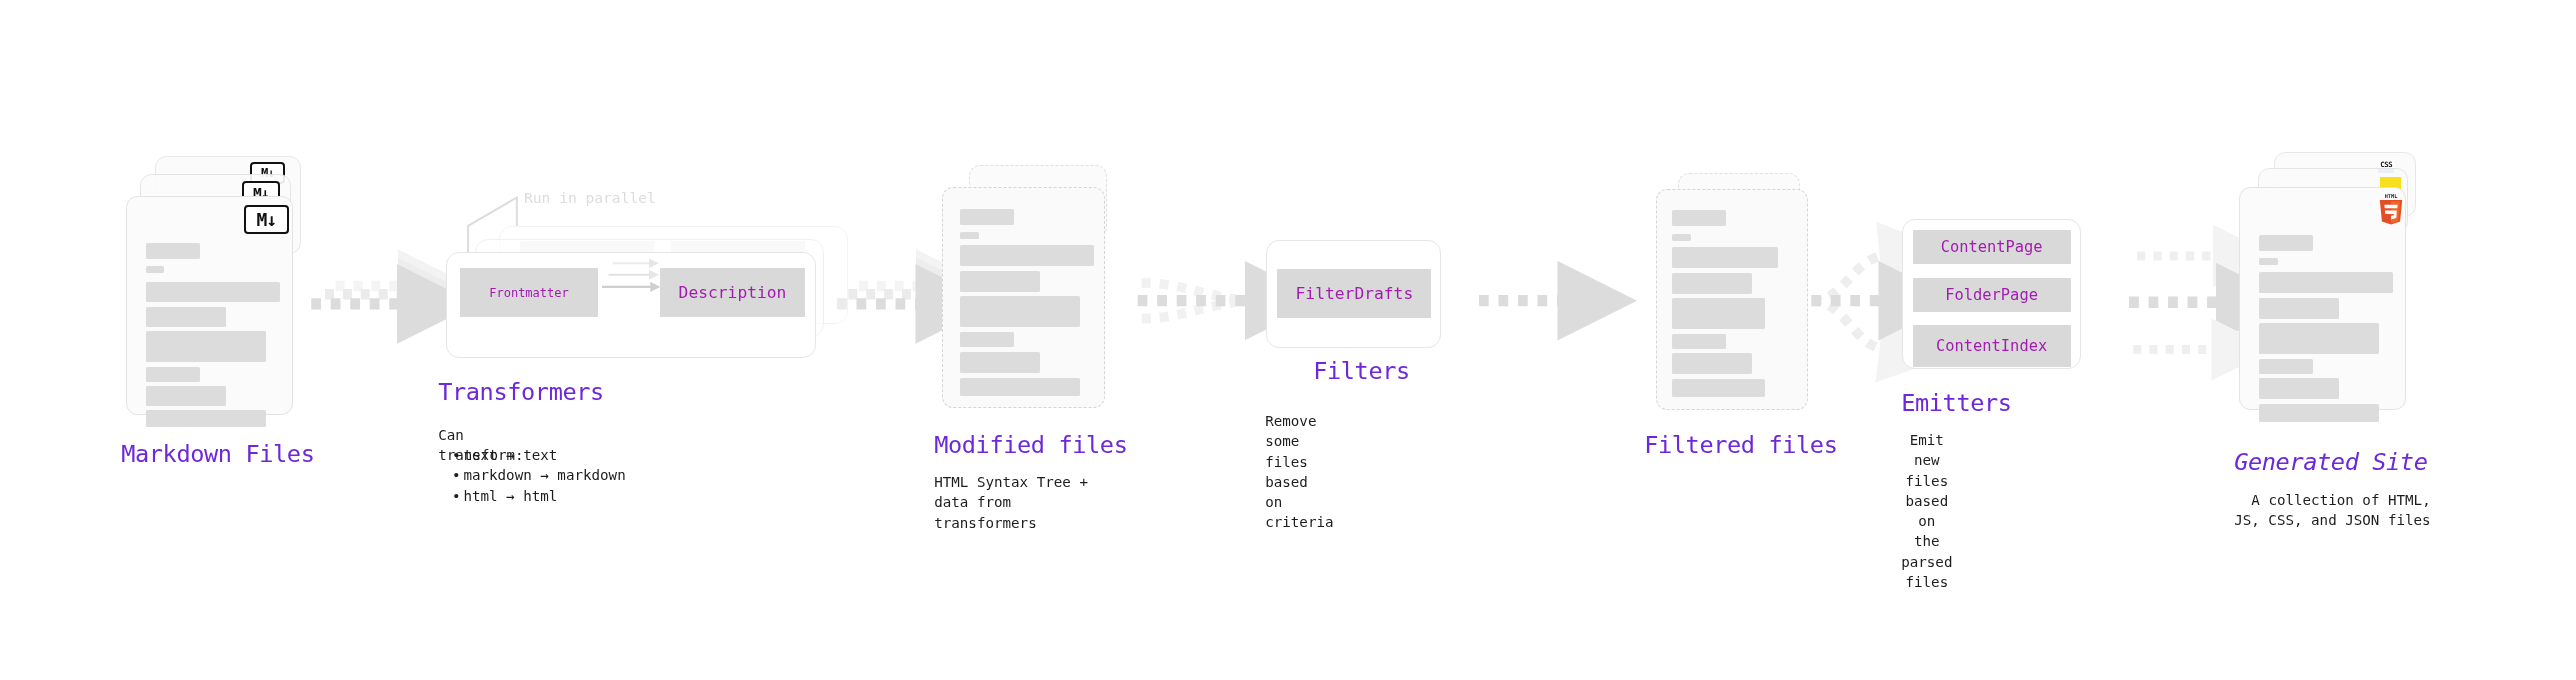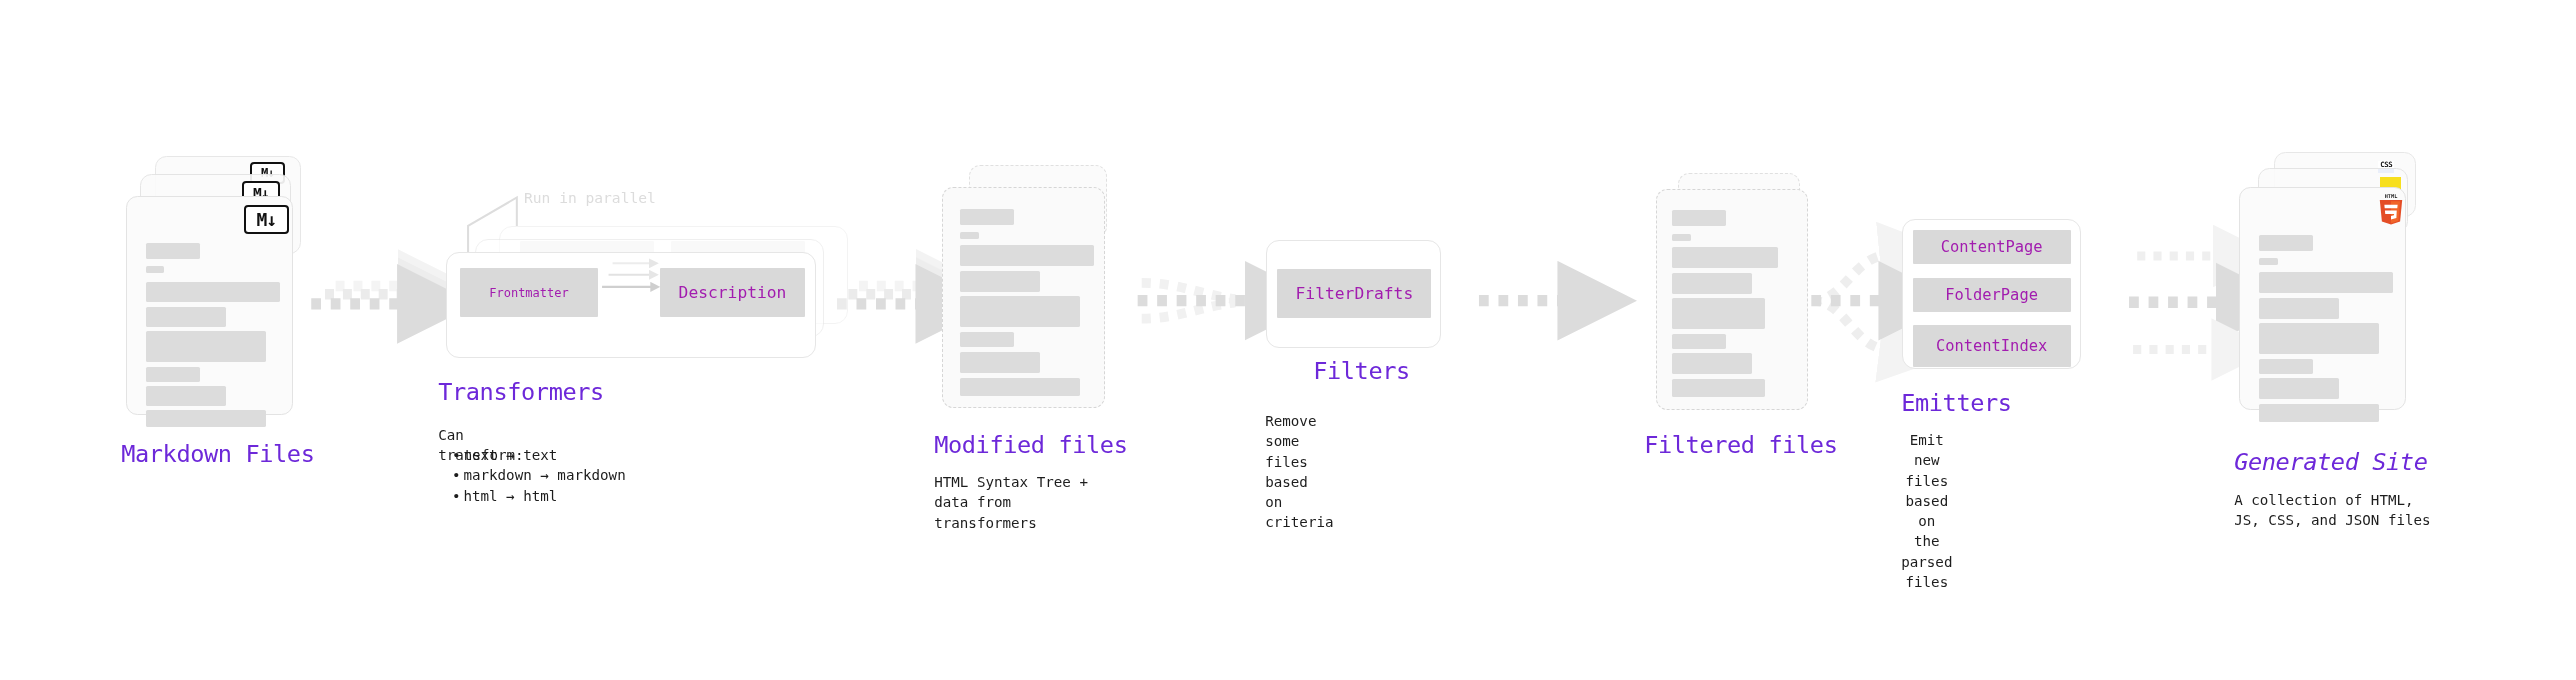--- a/index.html
+++ b/index.html
@@ -356,18 +356,18 @@
       <div class="skel" style="left:24.4px; top:85px; width:54px; height:16.3px;"></div>
       <div class="skel" style="left:24.4px; top:108px; width:18.7px; height:6.5px;"></div>
       <div class="skel" style="left:24.4px; top:122px; width:134px; height:21px;"></div>
       <div class="skel" style="left:24.4px; top:148px; width:80px; height:21px;"></div>
       <div class="skel" style="left:24.4px; top:173px; width:120px; height:31px;"></div>
       <div class="skel" style="left:24.4px; top:209px; width:54px; height:14.6px;"></div>
       <div class="skel" style="left:24.4px; top:228px; width:80px; height:21px;"></div>
       <div class="skel" style="left:24.4px; top:254px; width:120px; height:18px;"></div>
     </div>
     <div class="stage-title" style="left:-0.8px; top:298px;font-style:italic;">Generated Site</div>
-    <div class="stage-desc" style="left:-0.8px; top:340px;">A collection of HTML,
+    <div class="stage-desc" style="left:-0.8px; top:340px;text-align:right;">A collection of HTML,
 JS, CSS, and JSON files</div>
   </div>
 
 </div>
 
 
 </body></html>

